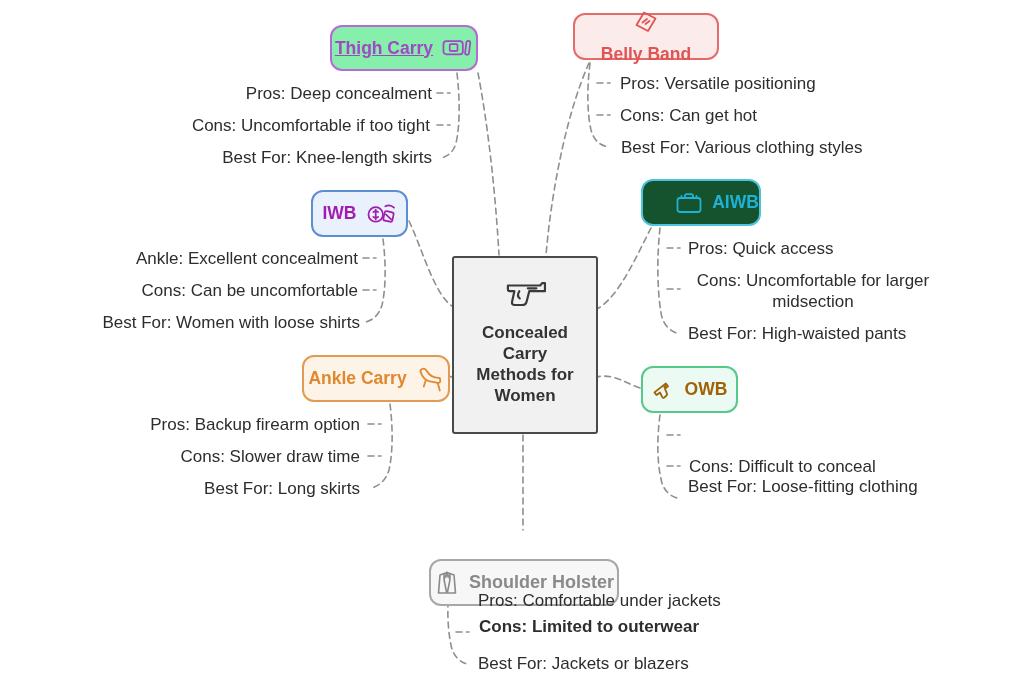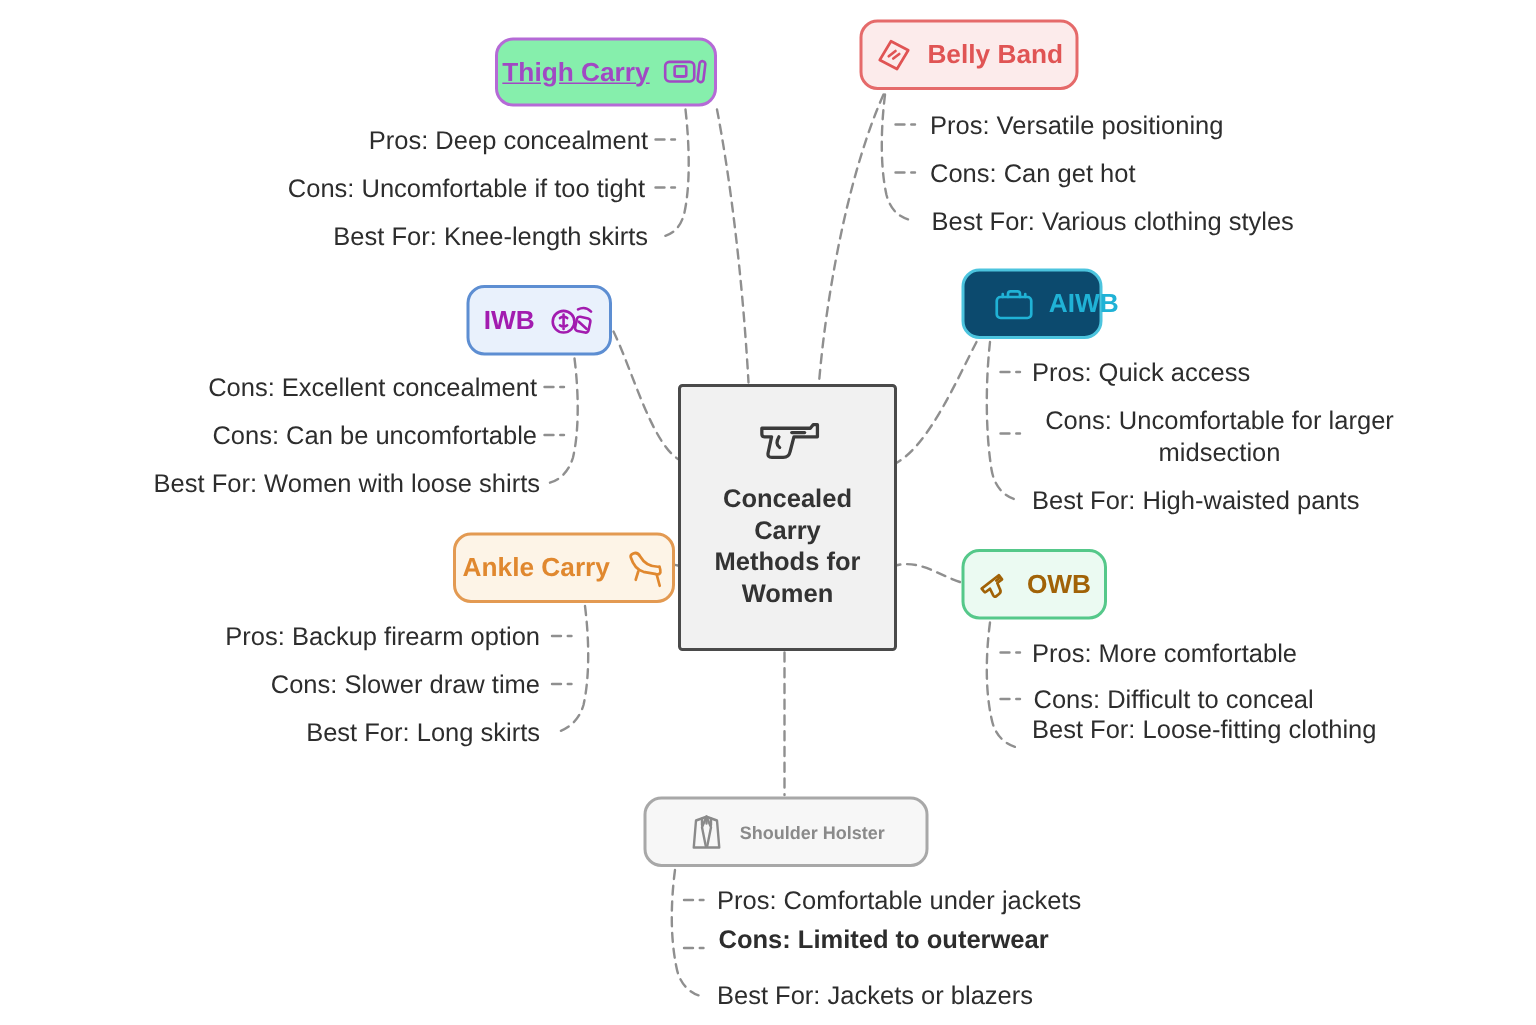--- a/index.html
+++ b/index.html
@@ -9,26 +9,26 @@
   }
   svg.layer{position:absolute;left:0;top:0;pointer-events:none;}
   .dash{fill:none;stroke:#8f8f8f;stroke-width:1.6;stroke-dasharray:6 4.5;stroke-linecap:round;}
   .node{
     position:absolute;display:flex;align-items:center;justify-content:center;gap:9px;
     border-radius:12px;font-weight:bold;font-size:17.5px;box-sizing:border-box;
     border:2px solid;cursor:pointer;
   }
   .node svg{flex:0 0 auto;display:block;}
   .node-thigh{left:330px;top:25px;width:148px;height:46px;color:#a148c4;border-color:#b56ad6;background:#86efac;text-decoration:underline;}
-  .node-belly{left:573px;top:13px;width:146px;height:47px;color:#e05454;border-color:#e56a6a;background:#fcebeb;}
+  .node-belly{left:573px;top:13px;width:146px;height:47px;color:#e05454;border-color:#e56a6a;background:#fcebeb;flex-direction:column;}
   .node-iwb{left:311px;top:190px;width:97px;height:47px;color:#a21caf;border-color:#5d8ed2;background:#e9f1fc;}
-  .node-aiwb{left:641px;top:179px;width:94px;height:47px;color:#20b2d6;border-color:#4cc4de;background:#0c4a6e;padding-left:32px;}
+  .node-aiwb{left:641px;top:179px;width:120px;height:47px;color:#20b2d6;border-color:#4cc4de;background:#14532d;padding-left:32px;}
   .node-ankle{left:259px;top:355px;width:148px;height:47px;color:#e0882f;border-color:#e39a52;background:#fdf4e7;margin-left:43px;}
   .node-owb{left:641px;top:366px;width:97px;height:47px;color:#a16207;border-color:#55c88a;background:#ebfaf2;}
-  .node-shoulder{left:429px;top:531px;width:190px;height:47px;color:#8a8a8a;border-color:#a8a8a8;background:#f7f7f7;font-weight:600;font-size:12px;}
+  .node-shoulder{left:429px;top:559px;width:190px;height:47px;color:#8a8a8a;border-color:#a8a8a8;background:#f7f7f7;font-weight:600;font-size:18px;}
   .node-center{
     position:absolute;left:452px;top:256px;width:146px;height:178px;box-sizing:border-box;
     background:#f1f1f1;border:2.5px solid #4a4a4a;border-radius:3px;
     display:flex;flex-direction:column;align-items:center;cursor:pointer;
   }
   .node-center .ctitle{
     width:118px;text-align:center;font-weight:bold;font-size:17px;line-height:21px;
     color:#333;margin-top:8px;
   }
   .node-center svg{margin-top:18px;}
@@ -167,33 +167,32 @@
   </div>
 
   <div class="item r" style="top:83px;right:592px;">Pros: Deep concealment</div>
   <div class="item r" style="top:115px;right:594px;">Cons: Uncomfortable if too tight</div>
   <div class="item r" style="top:147px;right:592px;">Best For: Knee-length skirts</div>
 
   <div class="item" style="top:73px;left:620px;">Pros: Versatile positioning</div>
   <div class="item" style="top:105px;left:620px;">Cons: Can get hot</div>
   <div class="item" style="top:137px;left:621px;">Best For: Various clothing styles</div>
 
-  <div class="item r" style="top:248px;right:666px;">Cons: Excellent concealment</div>
+  <div class="item r" style="top:248px;right:666px;">Ankle: Excellent concealment</div>
   <div class="item r" style="top:280px;right:666px;">Cons: Can be uncomfortable</div>
   <div class="item r" style="top:312px;right:664px;">Best For: Women with loose shirts</div>
 
   <div class="item" style="top:238px;left:688px;">Pros: Quick access</div>
   <div class="item wrap" style="top:270px;left:688px;">Cons: Uncomfortable for larger midsection</div>
   <div class="item" style="top:323px;left:688px;">Best For: High-waisted pants</div>
 
   <div class="item r" style="top:414px;right:664px;">Pros: Backup firearm option</div>
   <div class="item r" style="top:446px;right:664px;">Cons: Slower draw time</div>
   <div class="item r" style="top:478px;right:664px;">Best For: Long skirts</div>
 
-  <div class="item" style="top:425px;left:688px;">Pros: More comfortable</div>
   <div class="item" style="top:456px;left:689px;">Cons: Difficult to conceal</div>
   <div class="item" style="top:476px;left:688px;">Best For: Loose-fitting clothing</div>
 
   <div class="item" style="top:590px;left:478px;">Pros: Comfortable under jackets</div>
   <div class="item" style="top:616px;left:479px;font-weight:bold;">Cons: Limited to outerwear</div>
   <div class="item" style="top:653px;left:478px;">Best For: Jackets or blazers</div>
 
 </div>
 
 </body></html>

